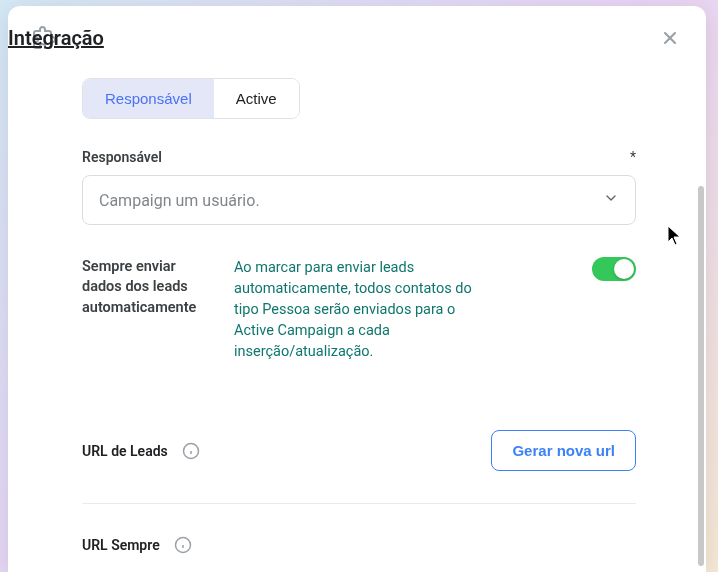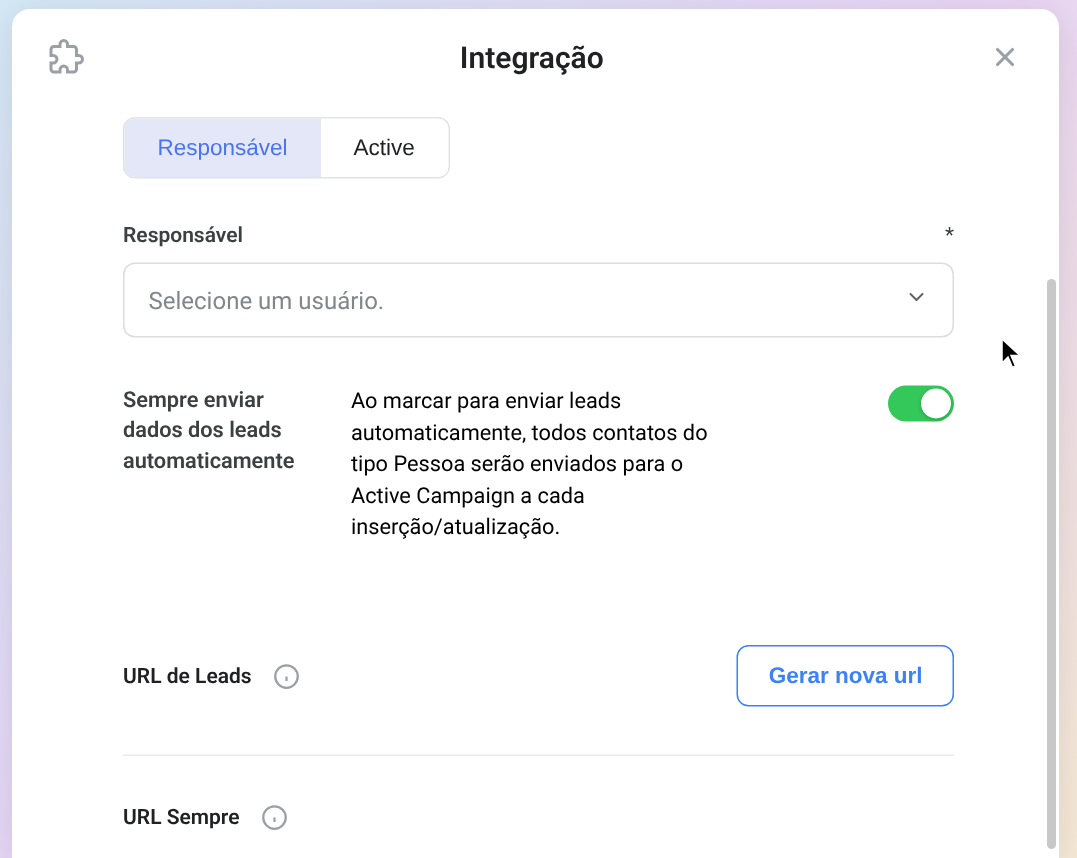--- a/index.html
+++ b/index.html
@@ -41,25 +41,26 @@
   .puzzle-icon {
     width: 24px;
     height: 24px;
     color: #9aa0a6;
     flex-shrink: 0;
   }
   .title {
     position: absolute;
     left: 0;
     right: 5px;
-    text-align: center;
+    text-align: left;
     font-size: 20px;
     font-weight: 600;
     color: #202124;
     pointer-events: none;
+    text-decoration: underline;
   }
   .close-btn {
     margin-left: auto;
     width: 24px;
     height: 24px;
     cursor: pointer;
     color: #9aa0a6;
     display: flex;
     align-items: center;
     justify-content: center;
@@ -132,21 +133,21 @@
   .toggle-label {
     flex: 0 0 132px;
     font-size: 14.5px;
     font-weight: 600;
     color: #3c4043;
     line-height: 1.4;
   }
   .toggle-desc {
     flex: 1;
     font-size: 14.5px;
-    color: #000000;
+    color: #0f766e;
     line-height: 1.45;
     max-width: 260px;
   }
   .toggle {
     width: 44px;
     height: 24px;
     background: #34c759;
     border-radius: 12px;
     position: relative;
     cursor: pointer;
@@ -230,21 +231,21 @@
       <button class="tab active">Responsável</button>
       <button class="tab">Active</button>
     </div>
 
     <div class="form-group">
       <div class="label-row">
         <span class="label">Responsável</span>
         <span class="required">*</span>
       </div>
       <div class="select">
-        <span class="select-placeholder">Selecione um usuário.</span>
+        <span class="select-placeholder">Campaign um usuário.</span>
         <span class="chevron">
           <svg width="16" height="16" viewBox="0 0 24 24" fill="none" stroke="currentColor" stroke-width="2" stroke-linecap="round" stroke-linejoin="round">
             <polyline points="6 9 12 15 18 9"></polyline>
           </svg>
         </span>
       </div>
     </div>
 
     <div class="toggle-row">
       <div class="toggle-label">Sempre enviar dados dos leads automaticamente</div>

